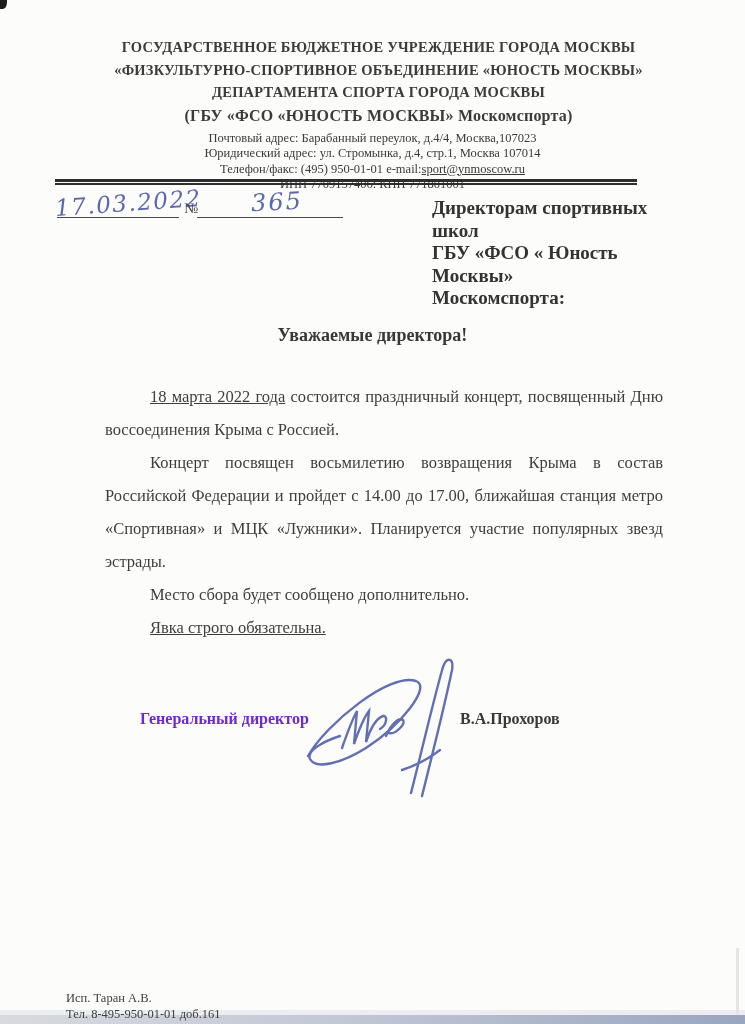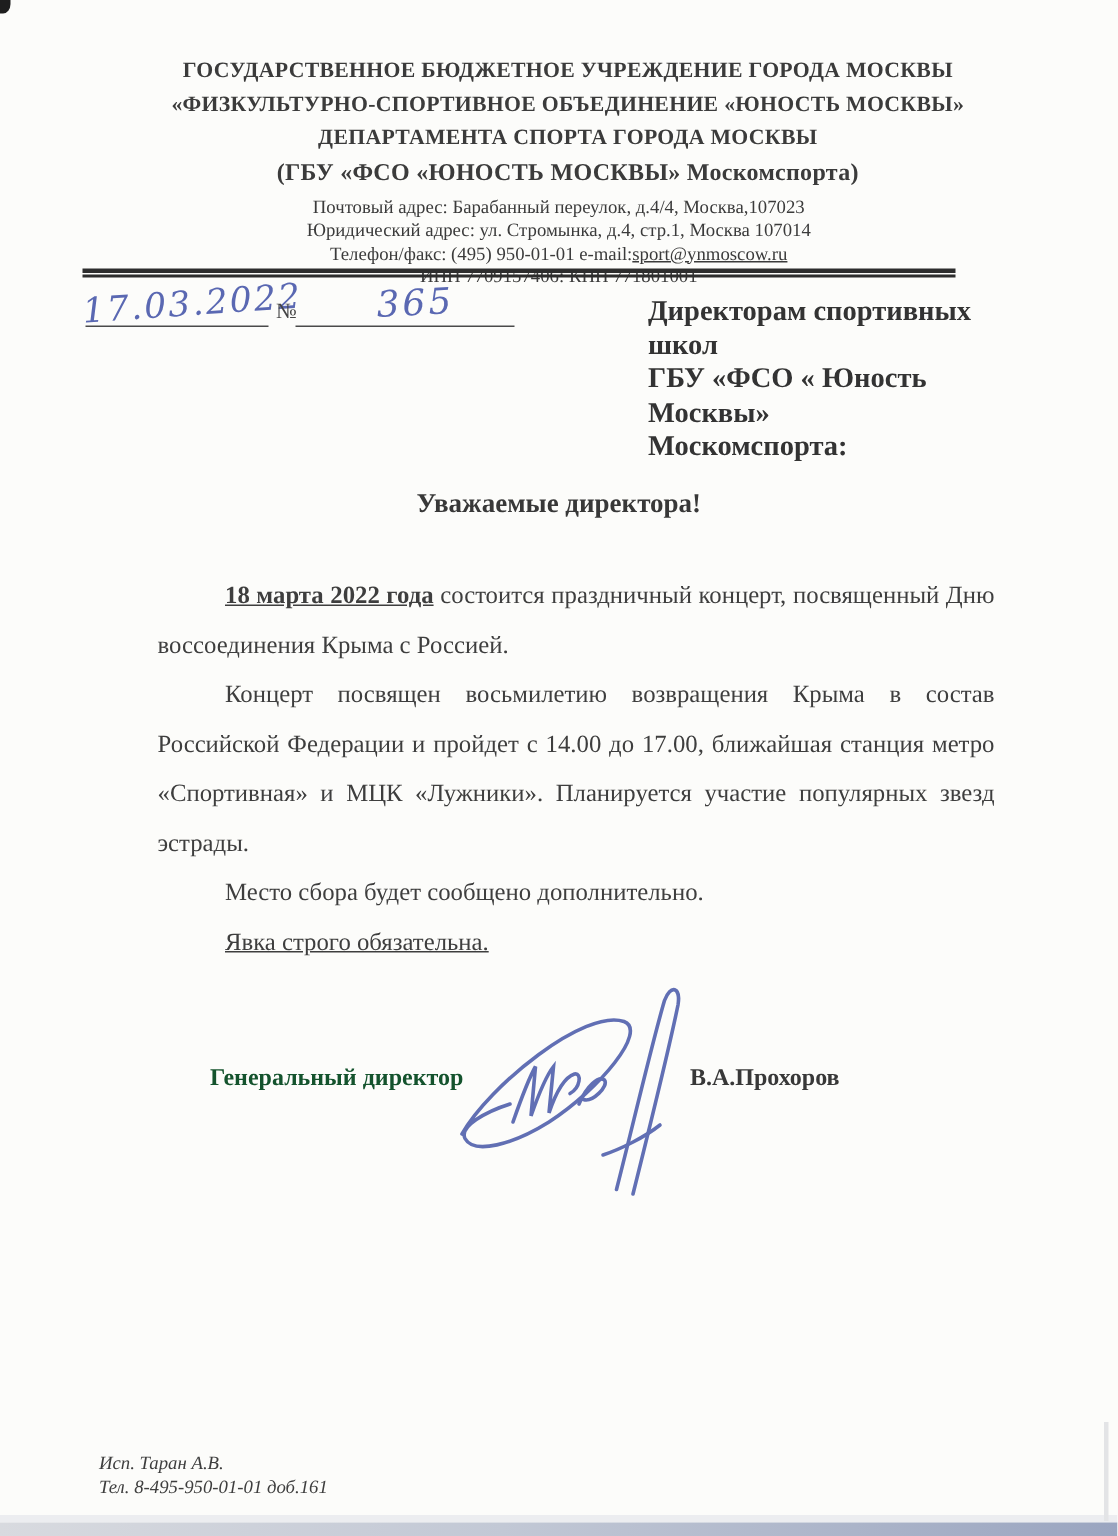--- a/index.html
+++ b/index.html
@@ -74,31 +74,31 @@
   
   .salutation {
     position: absolute; top: 325px; left: 0; width: 745px; text-align: center;
     font-weight: bold; font-size: 18px; color: #383838;
   }
   .body-text {
     position: absolute; top: 380px; left: 105px; width: 558px;
     font-size: 16.5px; line-height: 33px; color: #3e3e3e; text-align: justify;
   }
   .body-text p { text-indent: 45px; }
-  .p-lead { font-weight: bold; text-decoration: underline; margin-top: 24px; }
+  .p-lead { font-weight: normal; text-decoration: underline; margin-top: 24px; }
   .p-left { text-align: left; }
   .p-underline { text-decoration: underline; }
 
   
-  .sig-title { position: absolute; left: 140px; top: 710px; font-weight: bold; font-size: 16px; color: #14532d; }
+  .sig-title { position: absolute; left: 140px; top: 710px; font-weight: bold; font-size: 16px; color: #6d28d9; }
   .sig-name  { position: absolute; left: 460px; top: 710px; font-weight: bold; font-size: 16px; color: #383838; }
   .sig-svg { position: absolute; left: 290px; top: 650px; }
 
   
-  .footer { position: absolute; left: 66px; top: 968px; font-size: 12.5px; line-height: 15.5px; color: #3e3e3e; font-style: italic; }
+  .footer { position: absolute; left: 66px; top: 991px; font-size: 12.5px; line-height: 15.5px; color: #3e3e3e; }
 </style>
 </head>
 <body>
 
 <div class="corner-speck"></div>
 <div class="bottom-strip-soft"></div>
 <div class="bottom-strip"></div>
 <div class="right-edge"></div>
 
 <div class="letterhead">

